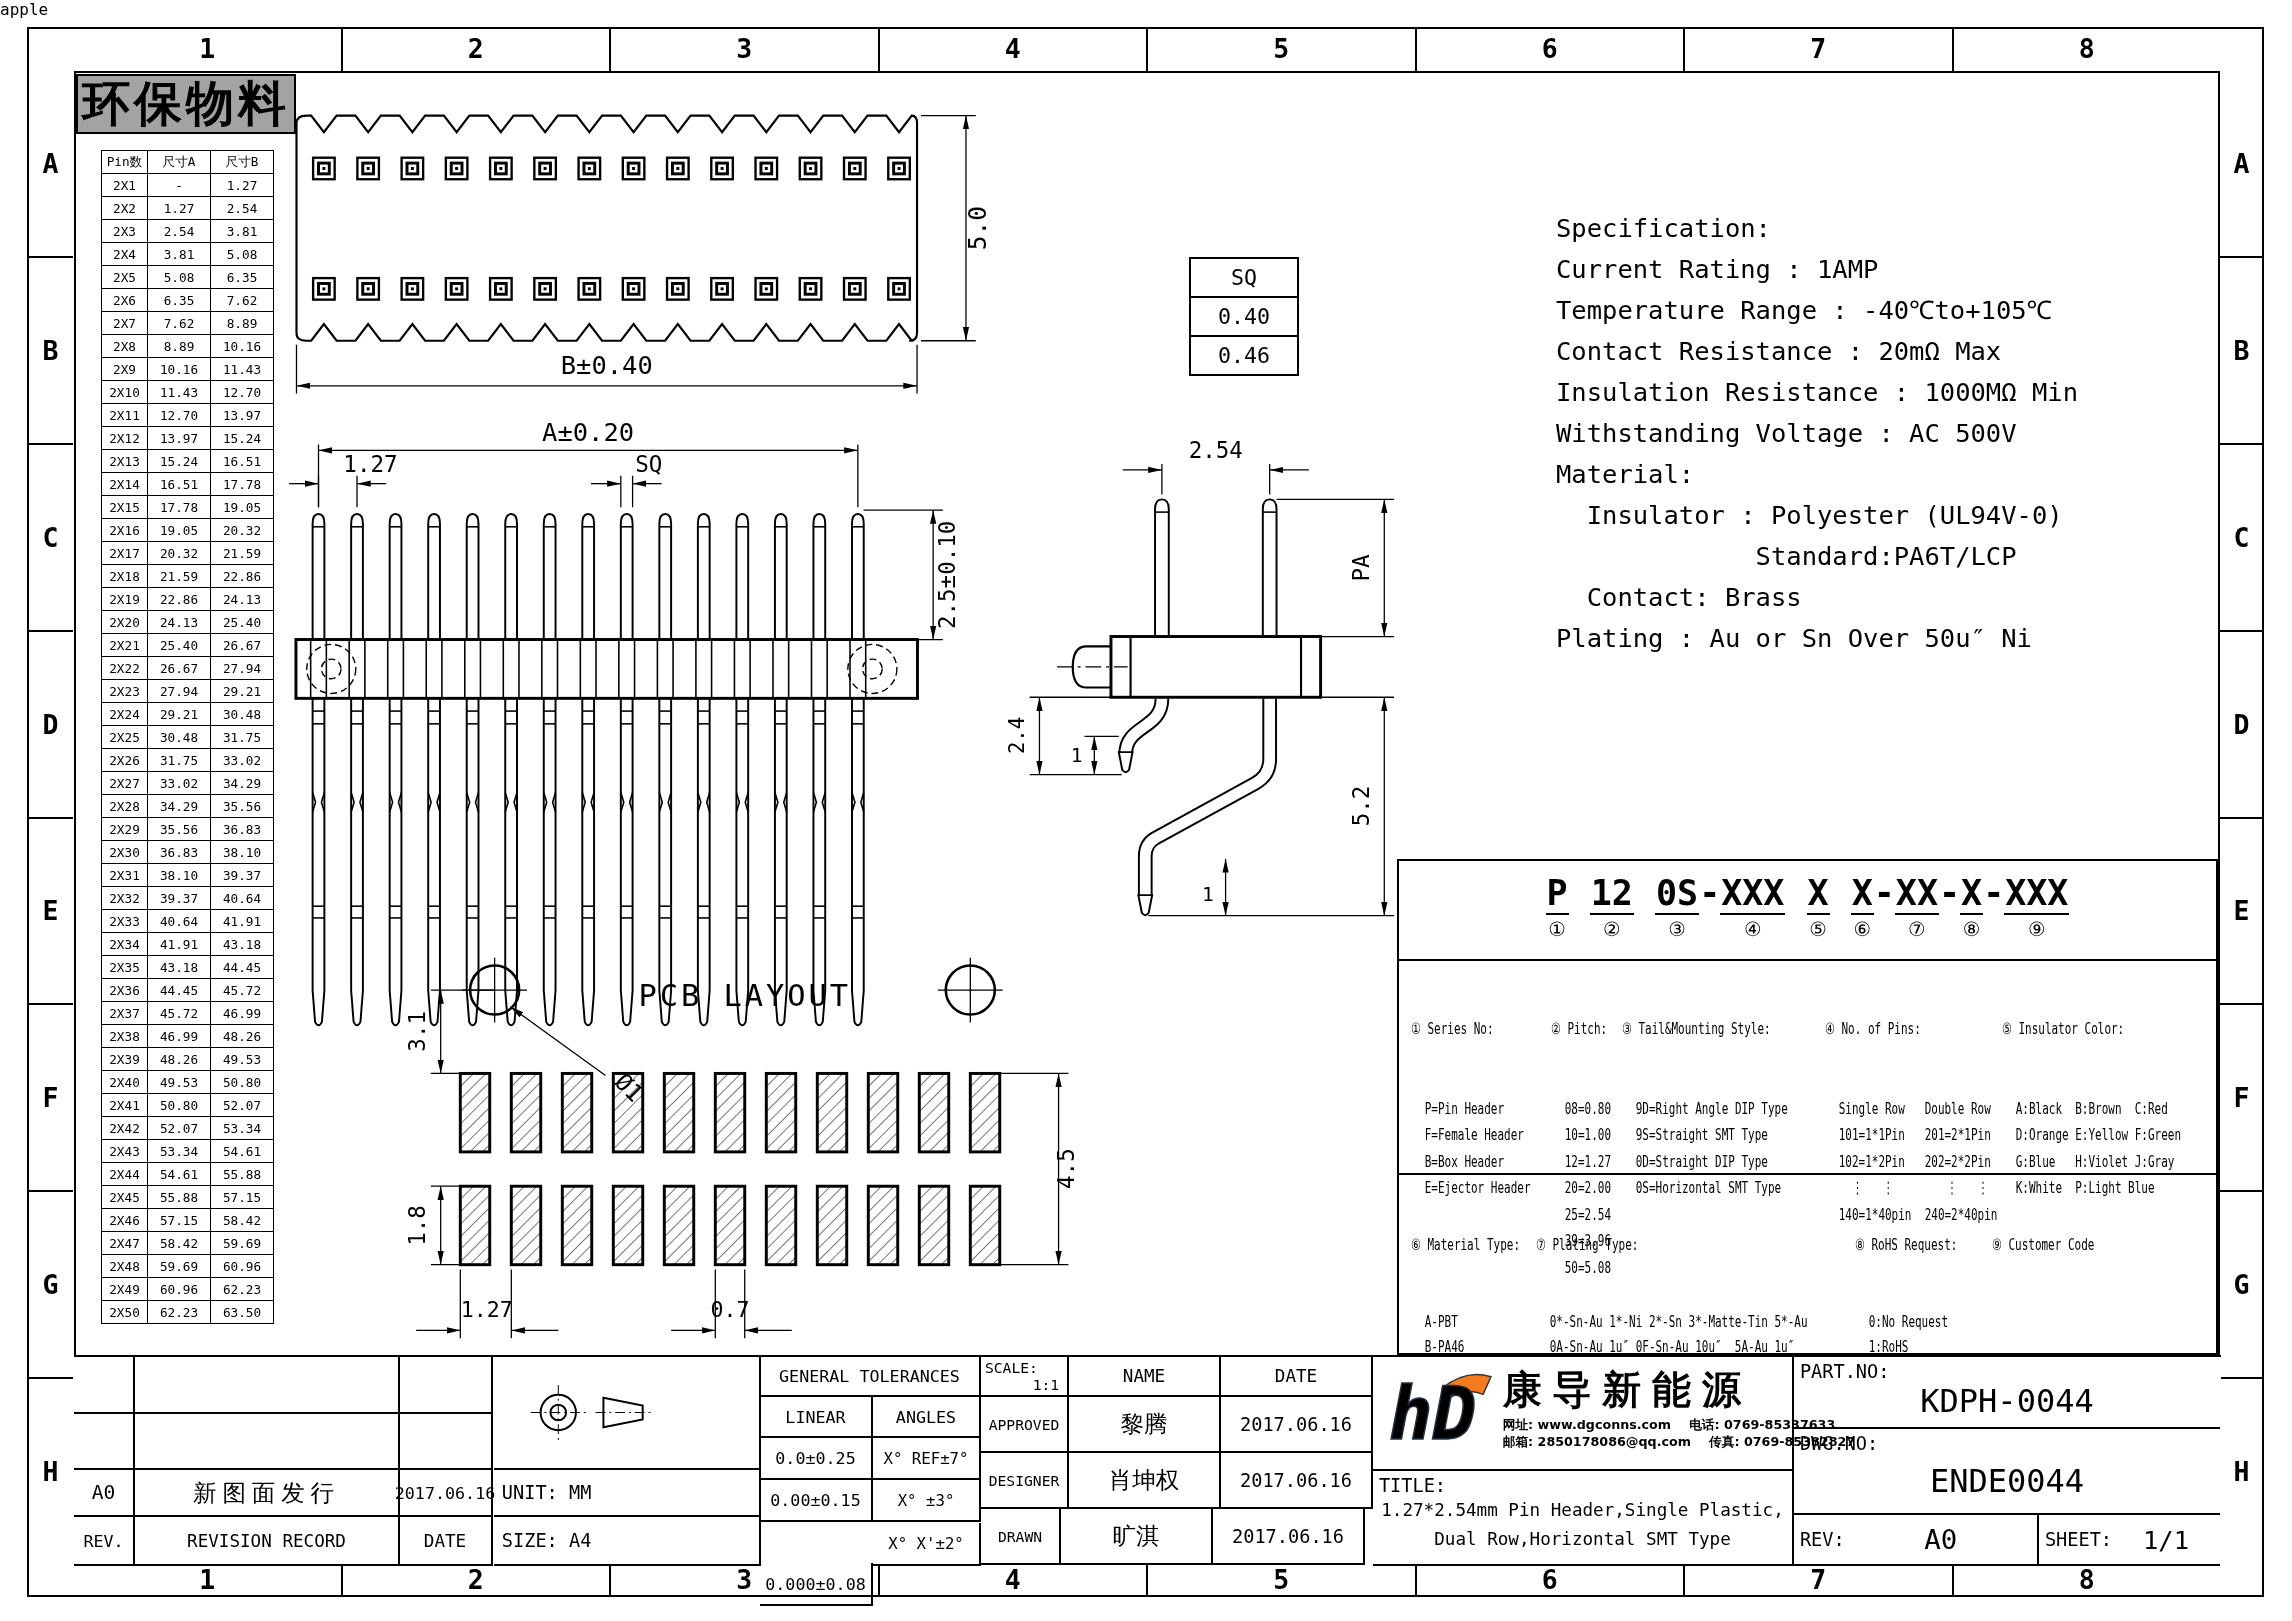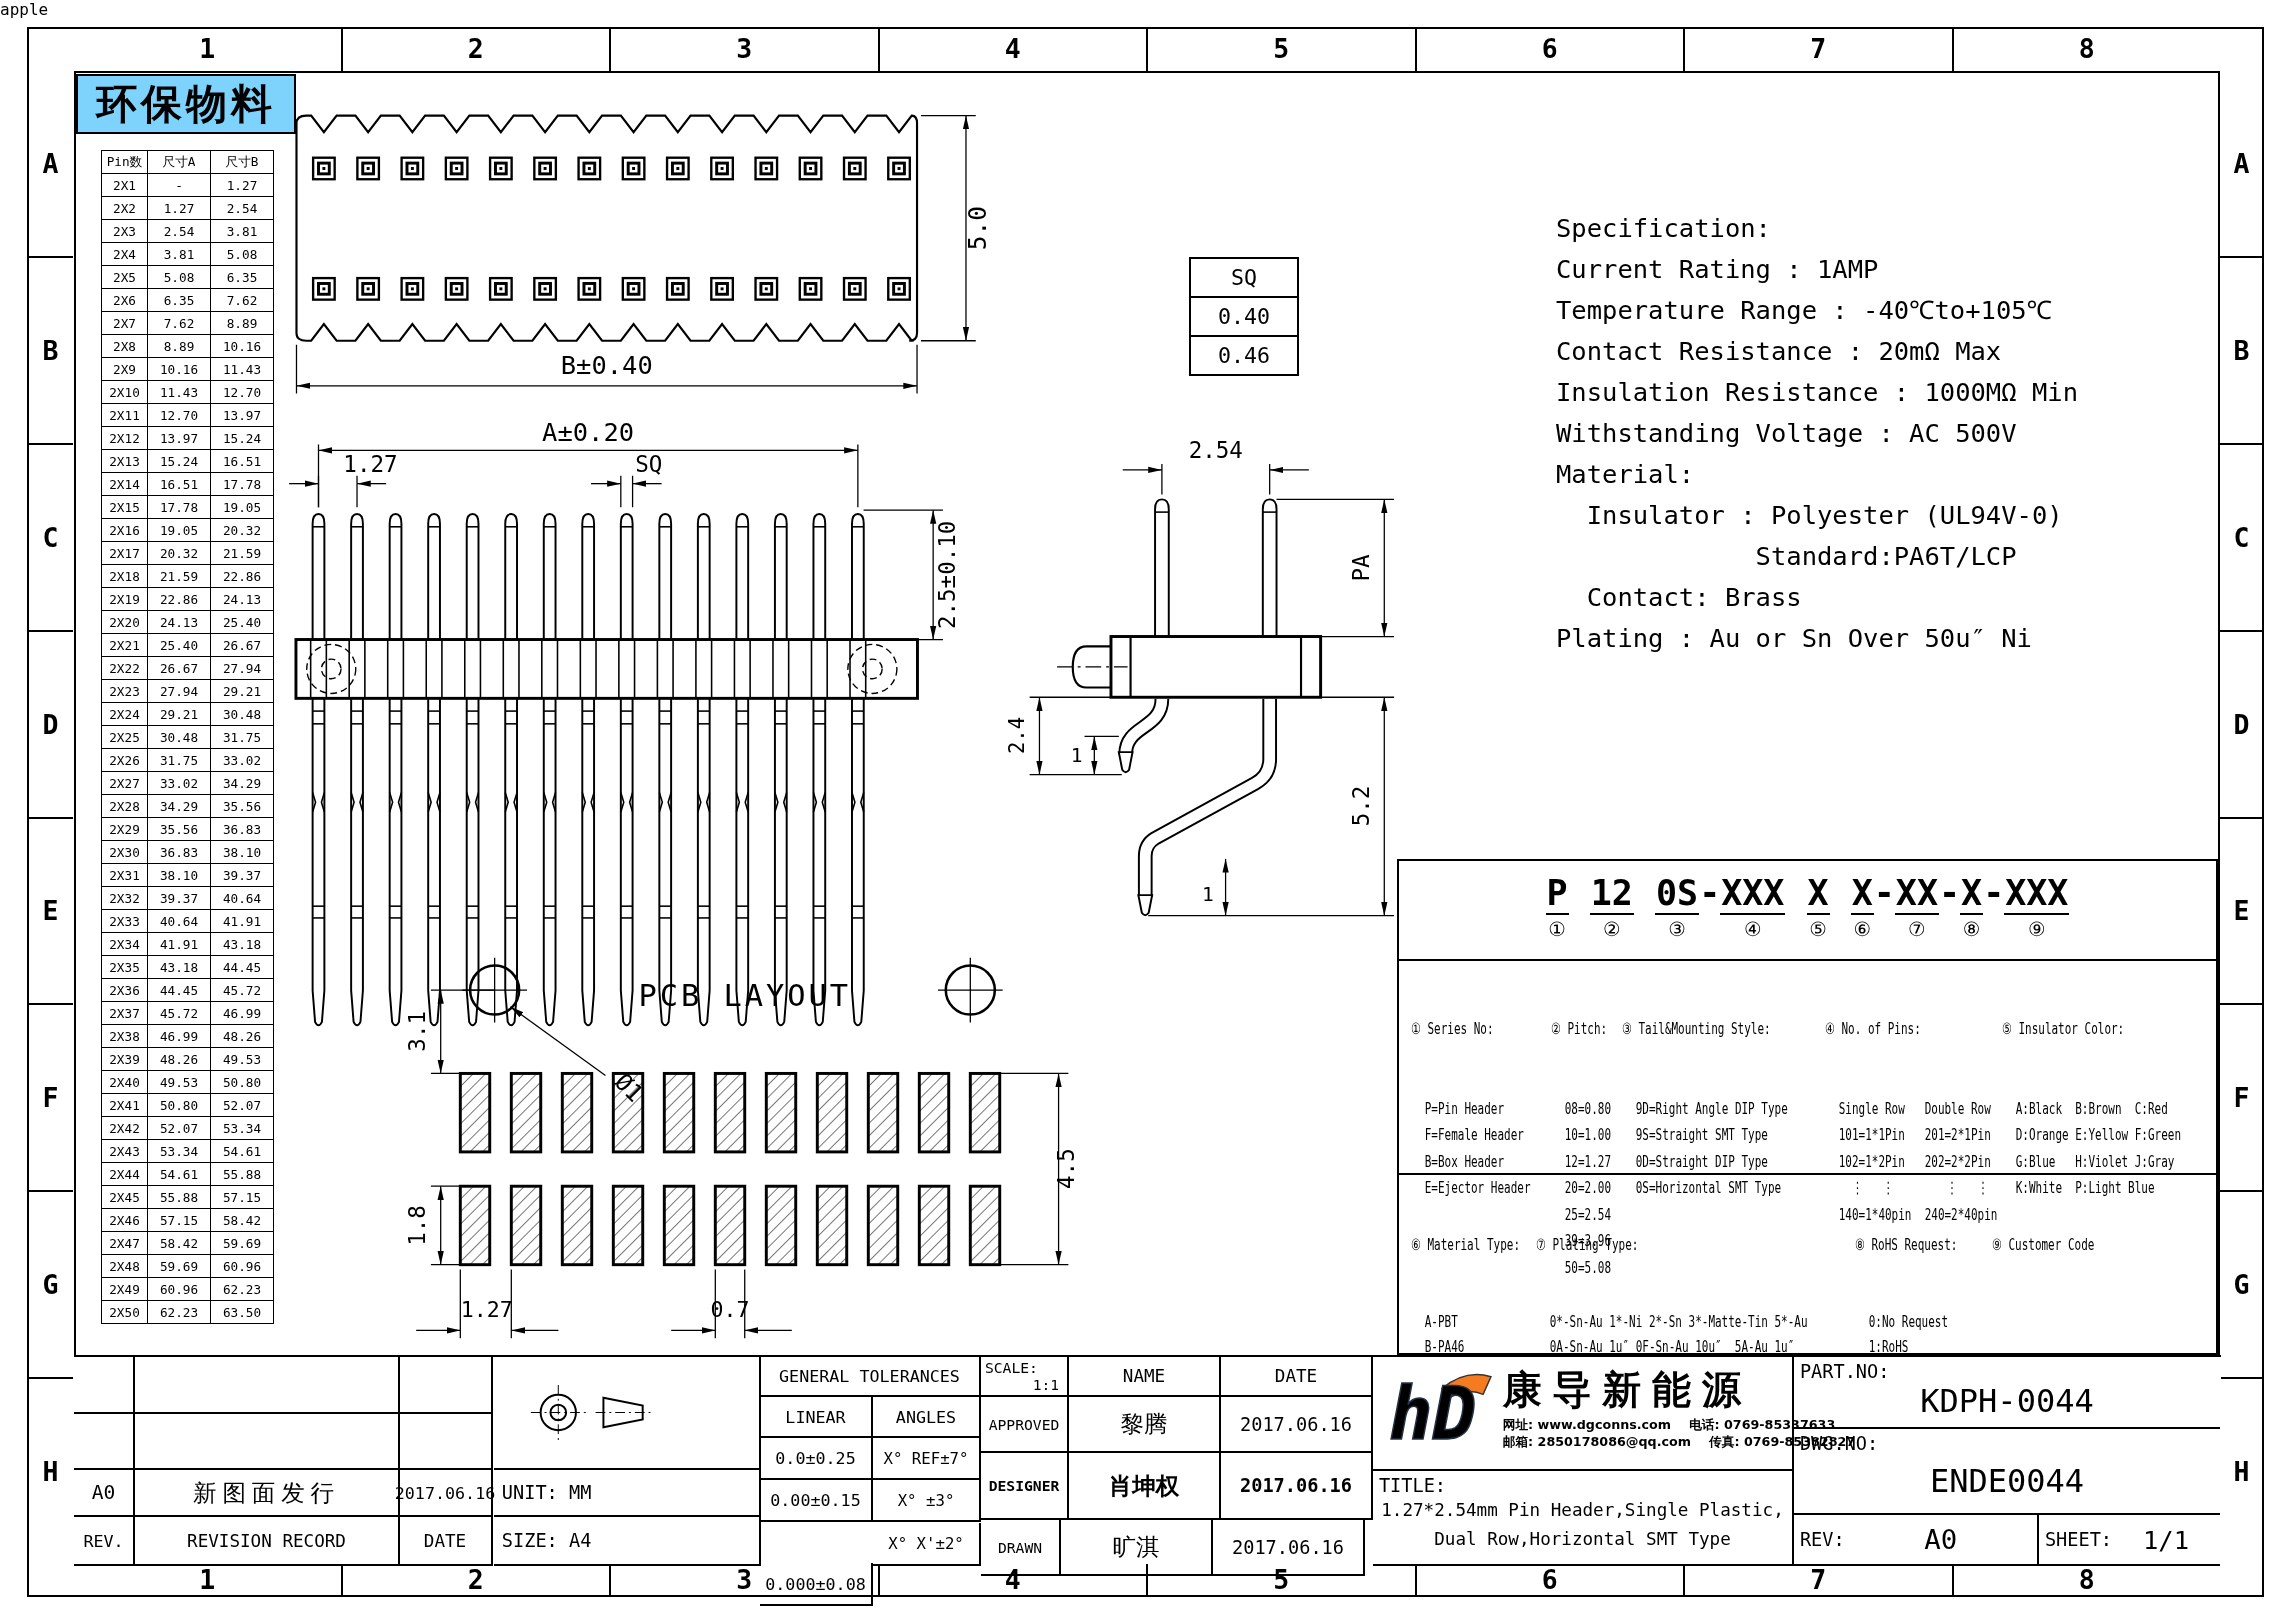--- a/index.html
+++ b/index.html
@@ -10,22 +10,22 @@
   #outer{left:27.4px;top:26.5px;width:2237px;height:1570px;border:2px solid #000;}
   #inner{left:74px;top:71px;width:2146px;height:1493px;border:2.9px solid #000;}
   .band{display:flex;}
   .band .gcell{flex:1;display:flex;align-items:center;justify-content:center;
     font:bold 26.5px "DejaVu Sans Mono",monospace;}
   .band-h .gcell{border-right:2px solid #000;} .band-h .gcell:last-child{border-right:none;}
   .band-v{flex-direction:column;}
   .band-v .gcell{border-bottom:2px solid #000;} .band-v .gcell:last-child{border-bottom:none;}
   
   #stamp{left:76px;top:74px;width:220px;height:60px;border:2.9px solid #000;display:flex;
-    align-items:center;justify-content:center;font-weight:bold;font-size:41px;letter-spacing:3.9px;
-    font-family:"DejaVu Sans","Liberation Sans",sans-serif;background:#7dd3fc;}
+    align-items:center;justify-content:center;font-weight:bold;font-size:48px;letter-spacing:3.9px;
+    font-family:"DejaVu Sans","Liberation Sans",sans-serif;background:#a3a3a3;}
   
   #pintable{left:101px;top:150px;border-collapse:collapse;table-layout:fixed;background:#fff;}
   #pintable td,#pintable th{border:1.4px solid #000;font:12.7px "DejaVu Sans Mono",monospace;
     text-align:center;padding:0;height:22px;font-weight:normal;}
   #pintable .c1{width:45px;} #pintable .c2{width:62px;} #pintable .c3{width:62px;}
   
   #sqtable{left:1189px;top:257px;border-collapse:collapse;background:#fff;}
   #sqtable td{border:2px solid #000;width:104px;height:35px;text-align:center;
     font:21.6px "DejaVu Sans Mono",monospace;}
   
@@ -814,21 +814,21 @@
     </div>
     <div class="cell" style="left:995px;top:0;width:152px;height:40px;font-size:17.6px;">NAME</div>
     <div class="cell" style="left:1147px;top:0;width:152px;height:40px;font-size:17.6px;">DATE</div>
     <div class="abs" style="left:907px;top:40px;width:392px;height:169px;">
 
     <div class="approw" style="height:56px;">
         <div style="width:88px;font-size:14.7px;">APPROVED</div>
         <div class="cjk" style="width:152px;font-size:23.5px;">黎腾</div>
         <div style="width:152px;font-size:18.6px;">2017.06.16</div>
       </div>
-        <div class="approw" style="height:67px;font-weight:bold;">
+        <div class="approw" style="height:56px;">
         <div style="width:88px;font-size:14.7px;">DESIGNER</div>
         <div class="cjk" style="width:152px;font-size:23.5px;">肖坤权</div>
         <div style="width:152px;font-size:18.6px;">2017.06.16</div>
       </div>
         <div class="approw" style="height:56px;">
         <div style="width:80px;font-size:14.7px;">DRAWN</div>
         <div class="cjk" style="width:152px;font-size:23.5px;">旷淇</div>
         <div style="width:152px;font-size:18.6px;">2017.06.16</div>
       </div>
       </div>

